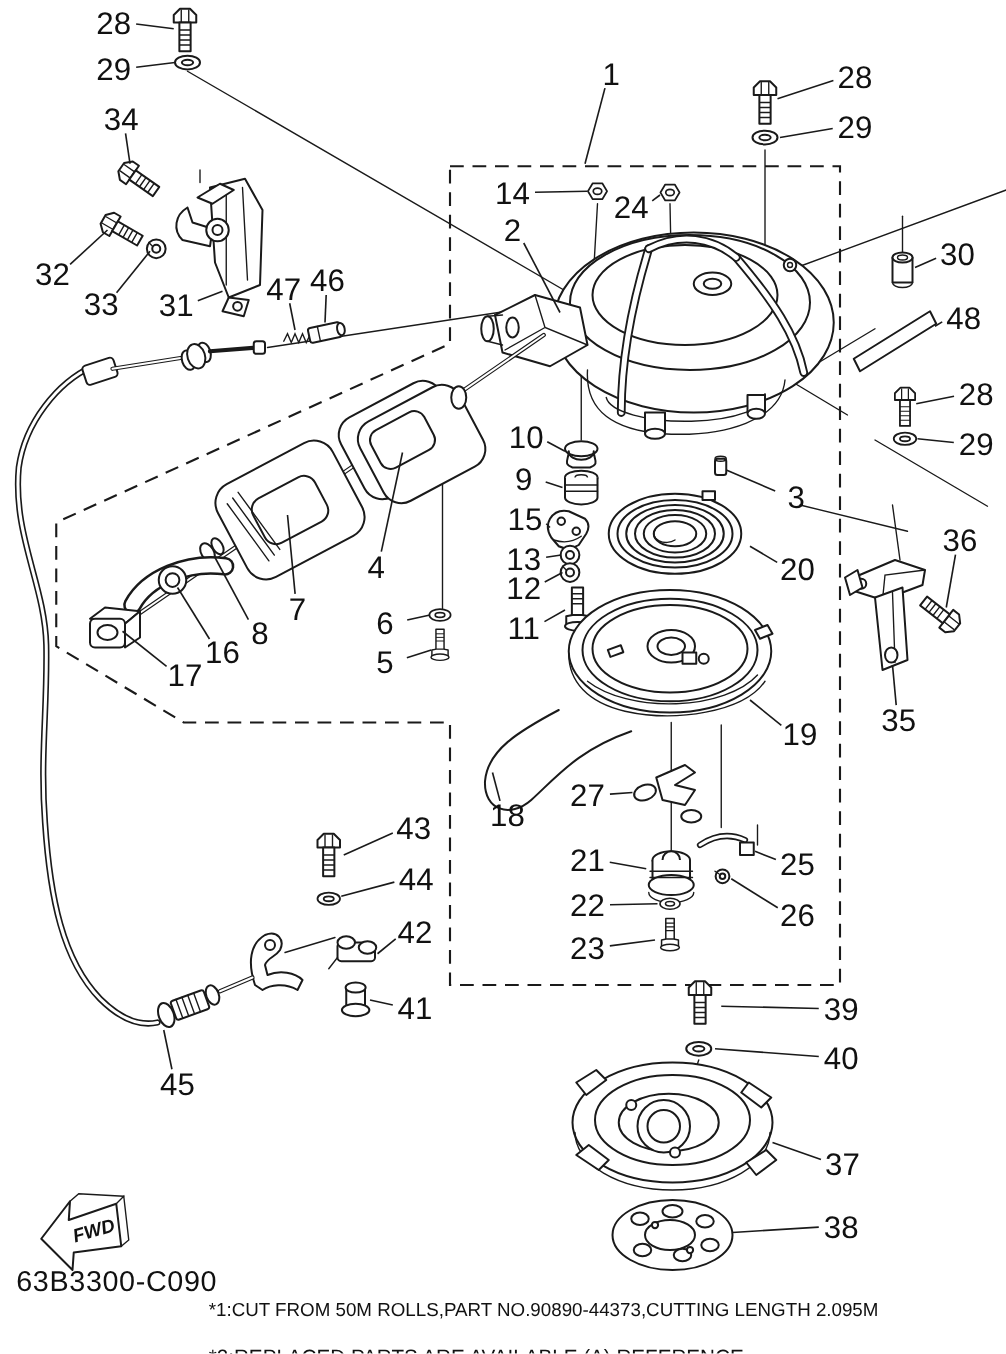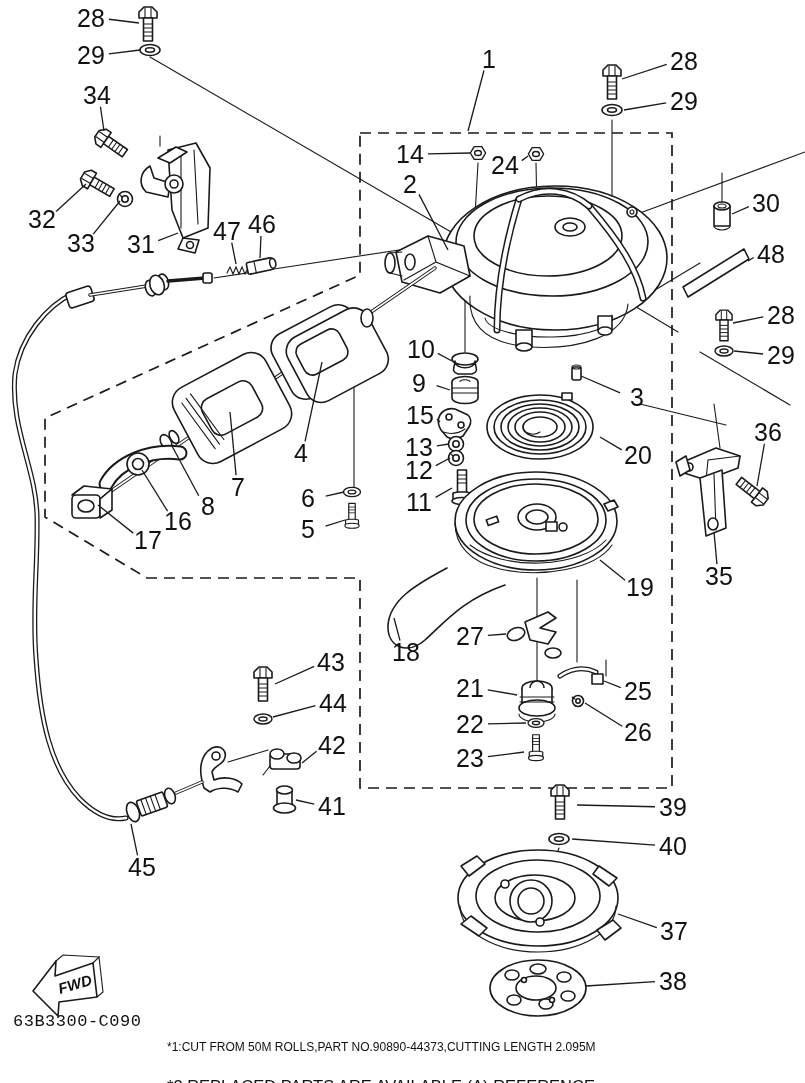--- a/index.html
+++ b/index.html
@@ -13,22 +13,22 @@
   .cable{fill:none;stroke:#1a1a1a;stroke-width:5;stroke-linecap:round;}
   .cable-in{fill:none;stroke:#ffffff;stroke-width:2.4;stroke-linecap:round;}
   .rod{fill:none;stroke:#1a1a1a;stroke-width:3.4;stroke-linecap:round;}
   .rod-in{fill:none;stroke:#ffffff;stroke-width:1.6;stroke-linecap:round;}
   .wf{fill:#ffffff;stroke:#1a1a1a;stroke-width:1.6;stroke-linejoin:round;}
   .dash{fill:none;stroke:#1a1a1a;stroke-width:1.7;stroke-dasharray:11 7;}
   .dot{fill:none;stroke:#1a1a1a;stroke-width:1.4;stroke-dasharray:2 3;}
   .leader{stroke:#1a1a1a;stroke-width:1.3;}
   text.callout{font-family:"Liberation Sans",sans-serif;font-size:25px;fill:#111;text-anchor:middle;}
   text.fwd{font-family:"Liberation Sans",sans-serif;font-size:15px;font-weight:bold;font-style:italic;fill:#111;}
-  .code{position:absolute;left:13px;top:1012px;font-size:17px;letter-spacing:.5px;font-family:Liberation Mono, monospace;}
-  .fn1{position:absolute;left:167px;top:1040px;font-size:12px;white-space:nowrap;}
+  .code{position:absolute;left:13px;top:1012px;font-size:23px;letter-spacing:.5px;}
+  .fn1{position:absolute;left:167px;top:1040px;font-size:15px;white-space:nowrap;}
   .fn2{position:absolute;left:167px;top:1077px;font-size:16.5px;white-space:nowrap;height:6px;overflow:hidden;}
 </style>
 </head>
 <body>
 
 <div class="stage">
 <svg id="diagram" width="805" height="1083" viewBox="0 0 805 1083">
 
   <defs>
     <g id="sym-bolt-down">

